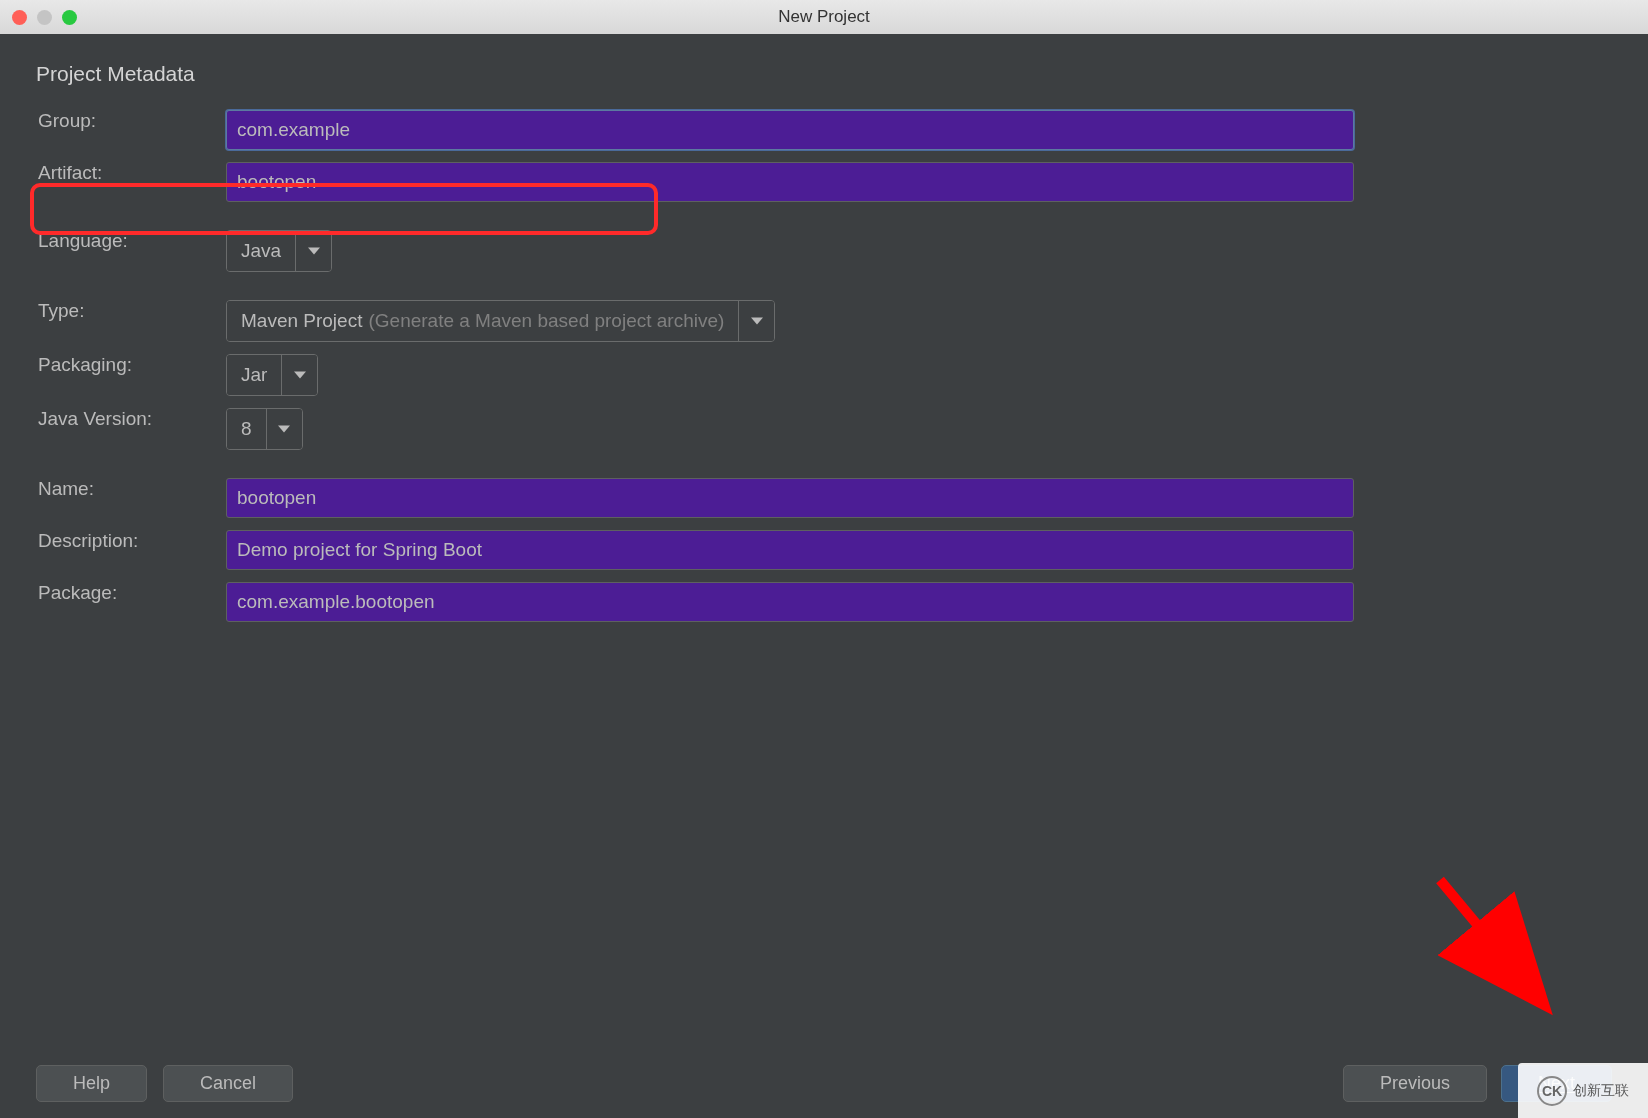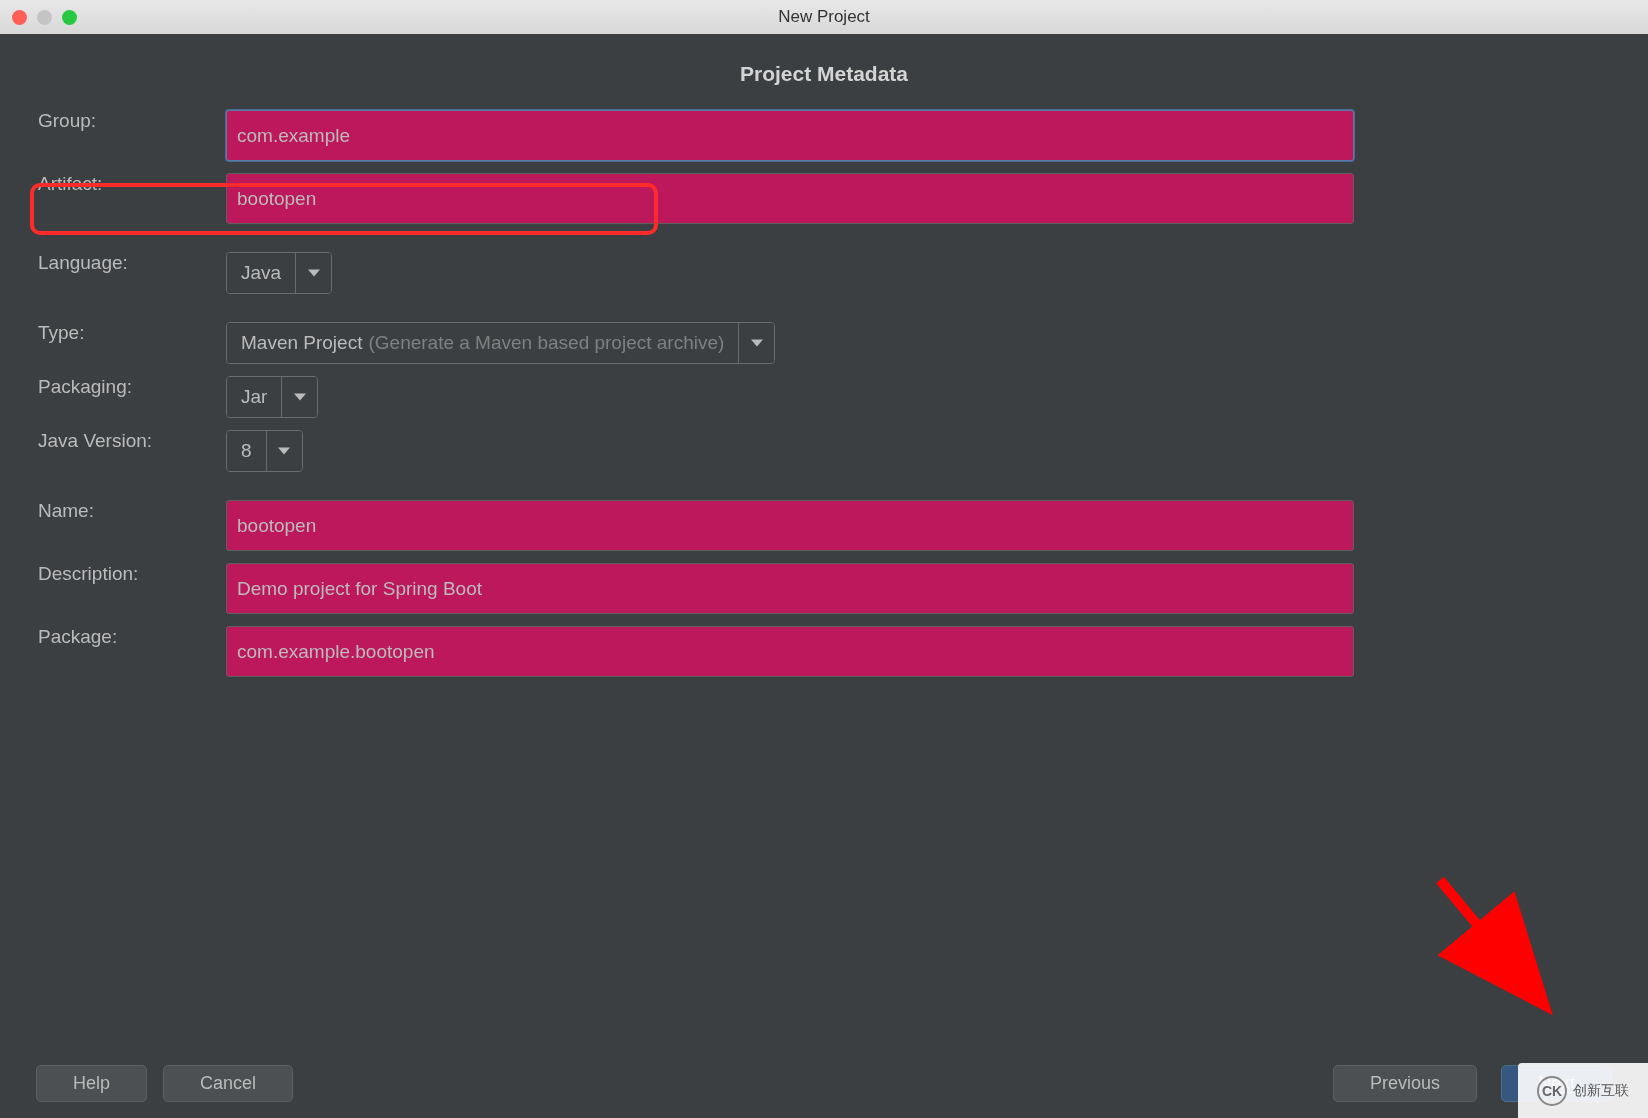--- a/index.html
+++ b/index.html
@@ -44,43 +44,42 @@
       font-size: 17px;
     }
     .content {
       background: #3c3f41;
       padding: 28px 36px 0 36px;
       height: calc(100% - 34px - 70px);
     }
     .section-title {
       color: #d4d4d4;
       font-size: 21px;
-      font-weight: bold;
+      font-weight: normal;
       margin-bottom: 24px;
-      text-align: center;
     }
     .form-row {
       display: flex;
       margin-bottom: 12px;
       min-height: 40px;
     }
     .form-row.spaced {
       margin-bottom: 28px;
     }
     .form-label {
       width: 190px;
       font-size: 19px;
       color: #bbbbbb;
       padding-left: 2px;
     }
     .text-input {
       flex: 1;
       max-width: 1128px;
-      height: 51px;
-      background: #be185d;
+      height: 40px;
+      background: #4c1d95;
       border: 1px solid #5e6060;
       color: #bbbbbb;
       font-size: 19px;
       padding: 0 10px;
       border-radius: 3px;
     }
     .text-input.focused {
       border: 1px solid #5c7aa0;
       box-shadow: 0 0 0 1px #4a6a9a;
     }
@@ -133,21 +132,21 @@
       padding: 0 36px;
       background: #3c3f41;
     }
     .footer-left {
       display: flex;
       gap: 16px;
     }
     .footer-right {
       margin-left: auto;
       display: flex;
-      gap: 24px;
+      gap: 14px;
     }
     .btn {
       height: 37px;
       padding: 0 36px;
       border-radius: 5px;
       border: 1px solid #5e6060;
       background: #4c5052;
       color: #bbbbbb;
       font-size: 18px;
       display: flex;

